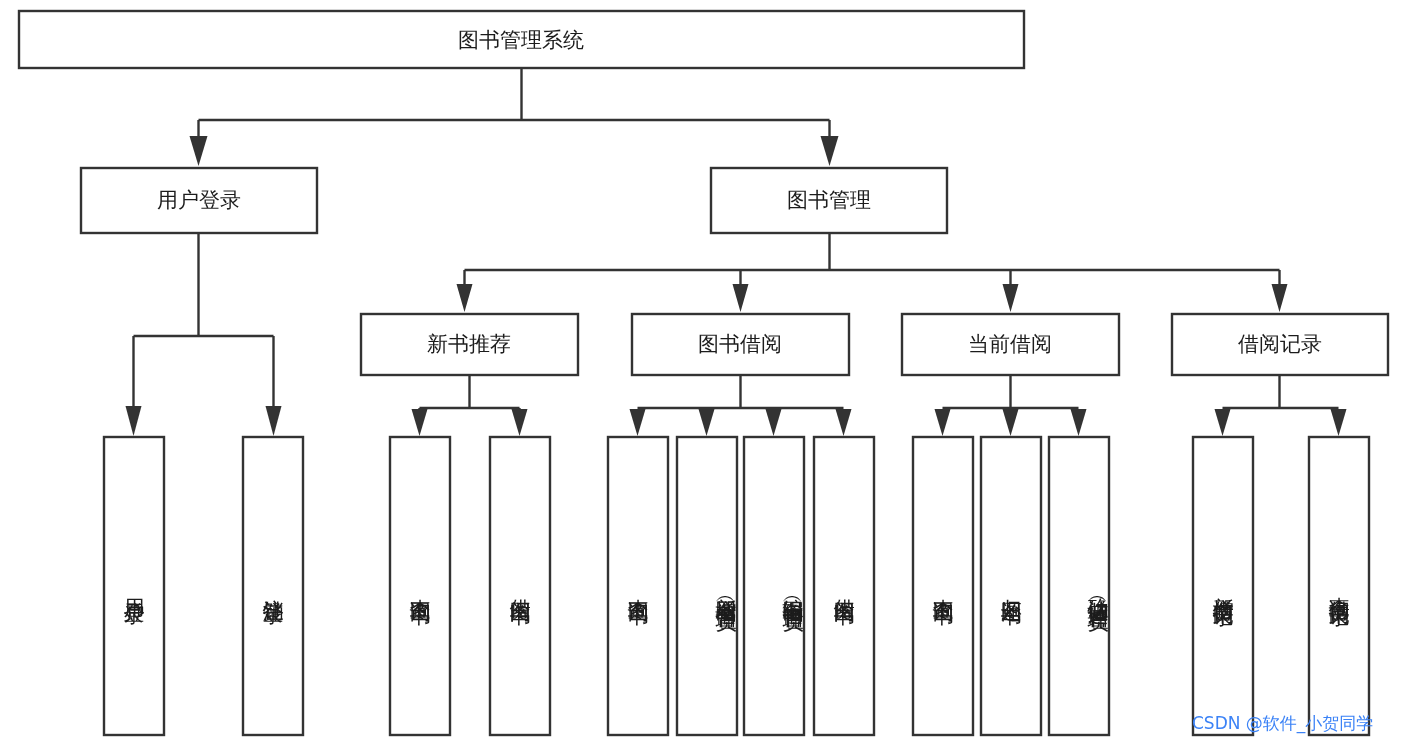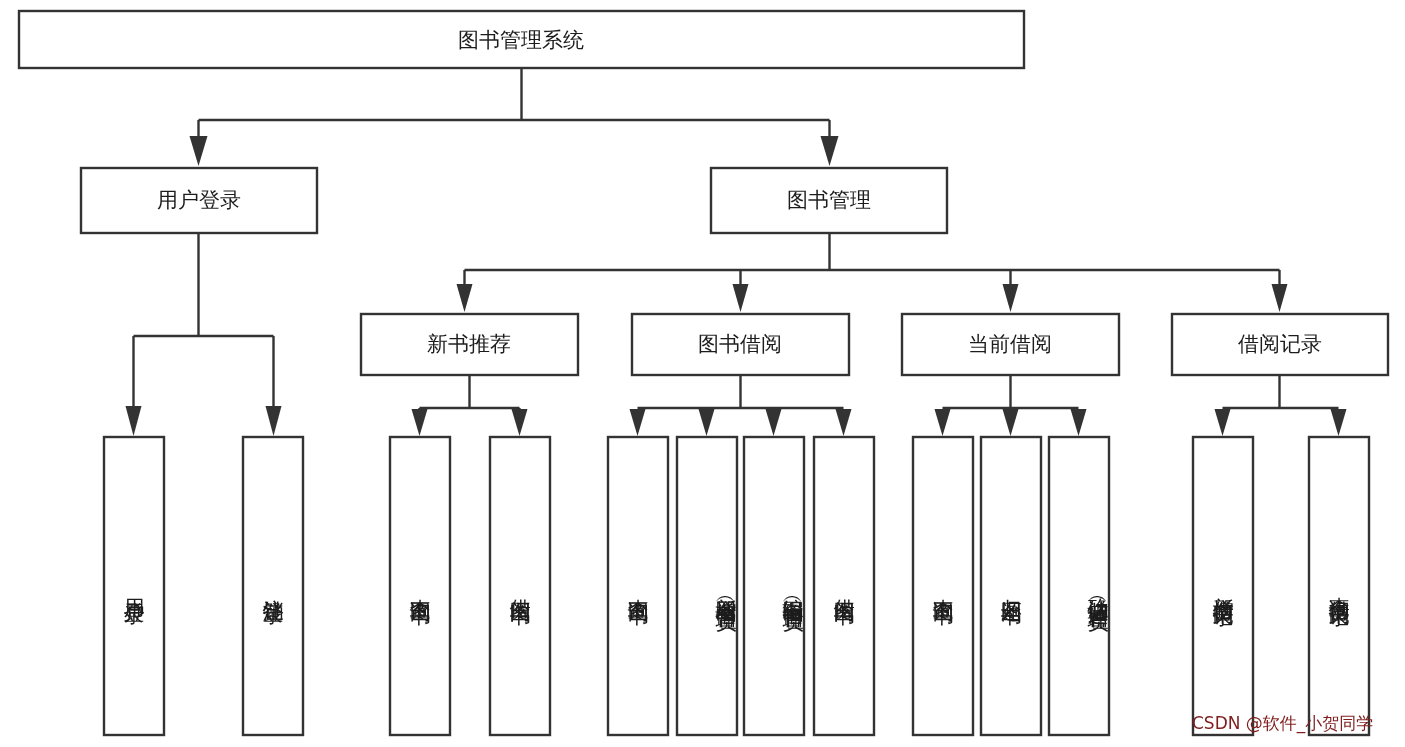--- a/index.html
+++ b/index.html
@@ -67,21 +67,21 @@
     white-space: nowrap;
     pointer-events: none;
     user-select: none;
   }
   .watermark {
     position: absolute;
     left: 1192px;
     top: 712px;
     font-family: "DejaVu Sans", "Liberation Sans", sans-serif;
     font-size: 17px;
-    color: #7f1d1d;
+    color: #3b82f6;
     white-space: nowrap;
     user-select: none;
   }
 </style>
 </head>
 <body>
 
 <div id="diagram-root">
 
   <svg id="tree-svg" viewBox="0 0 1405 747">

